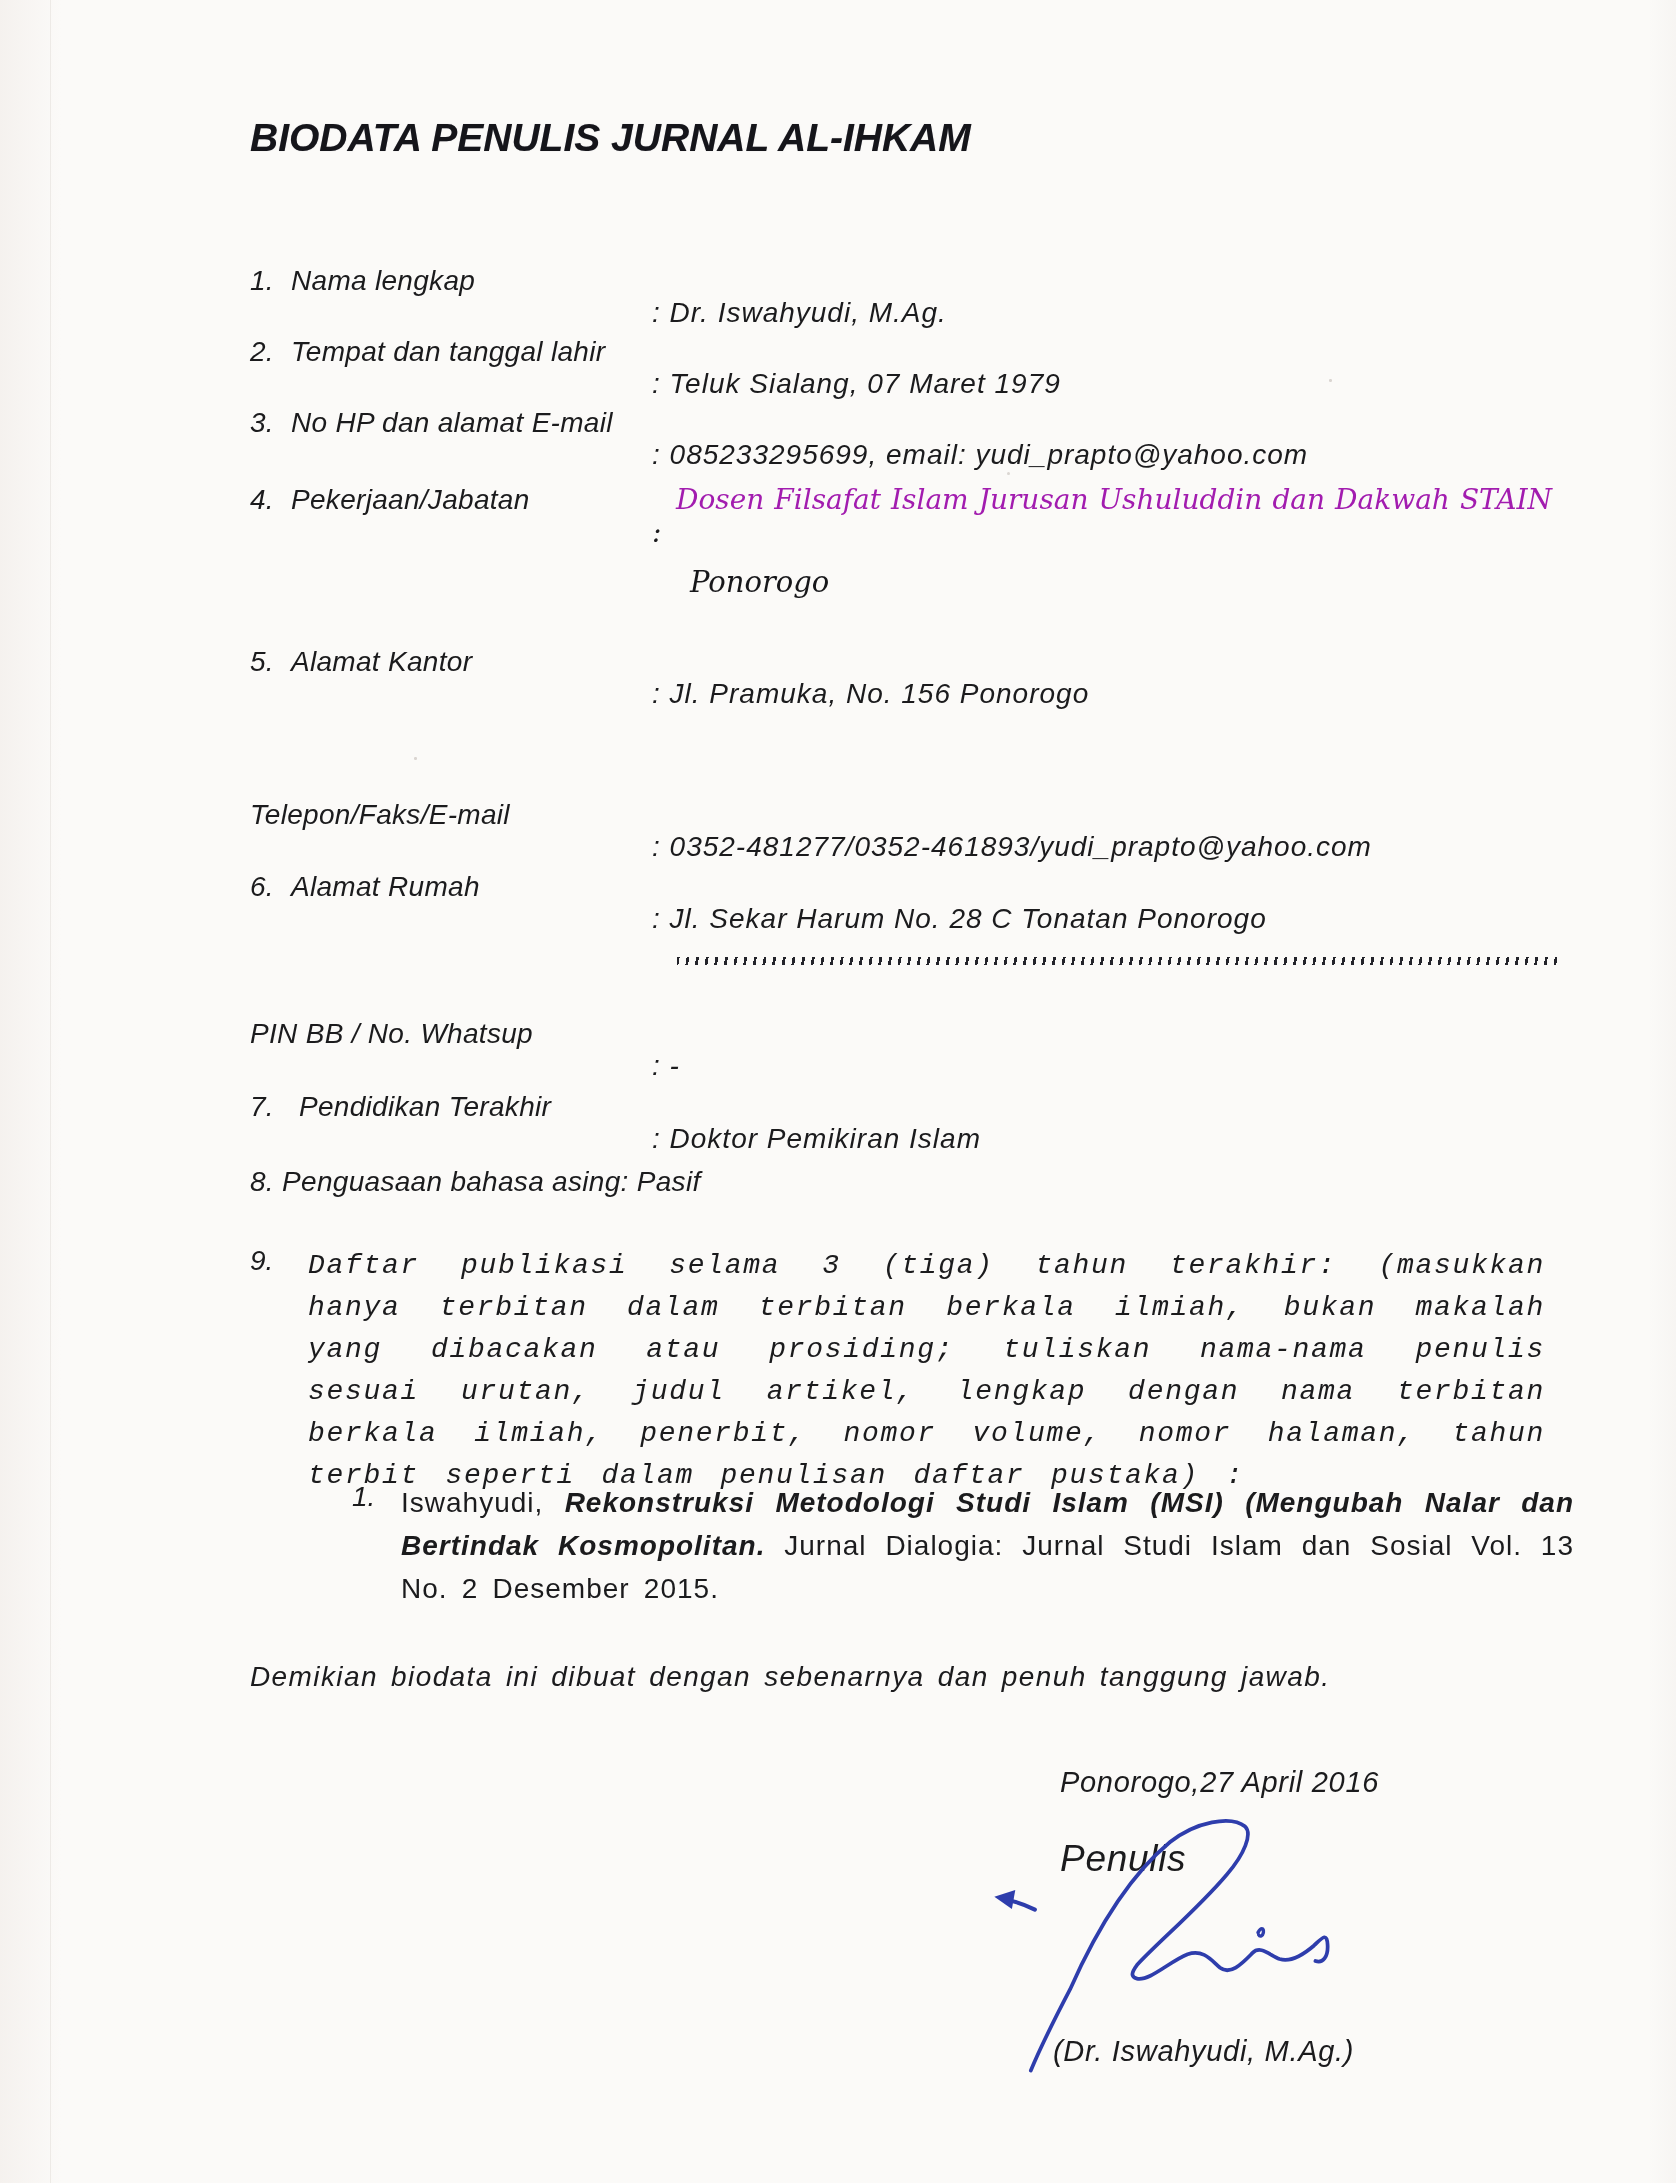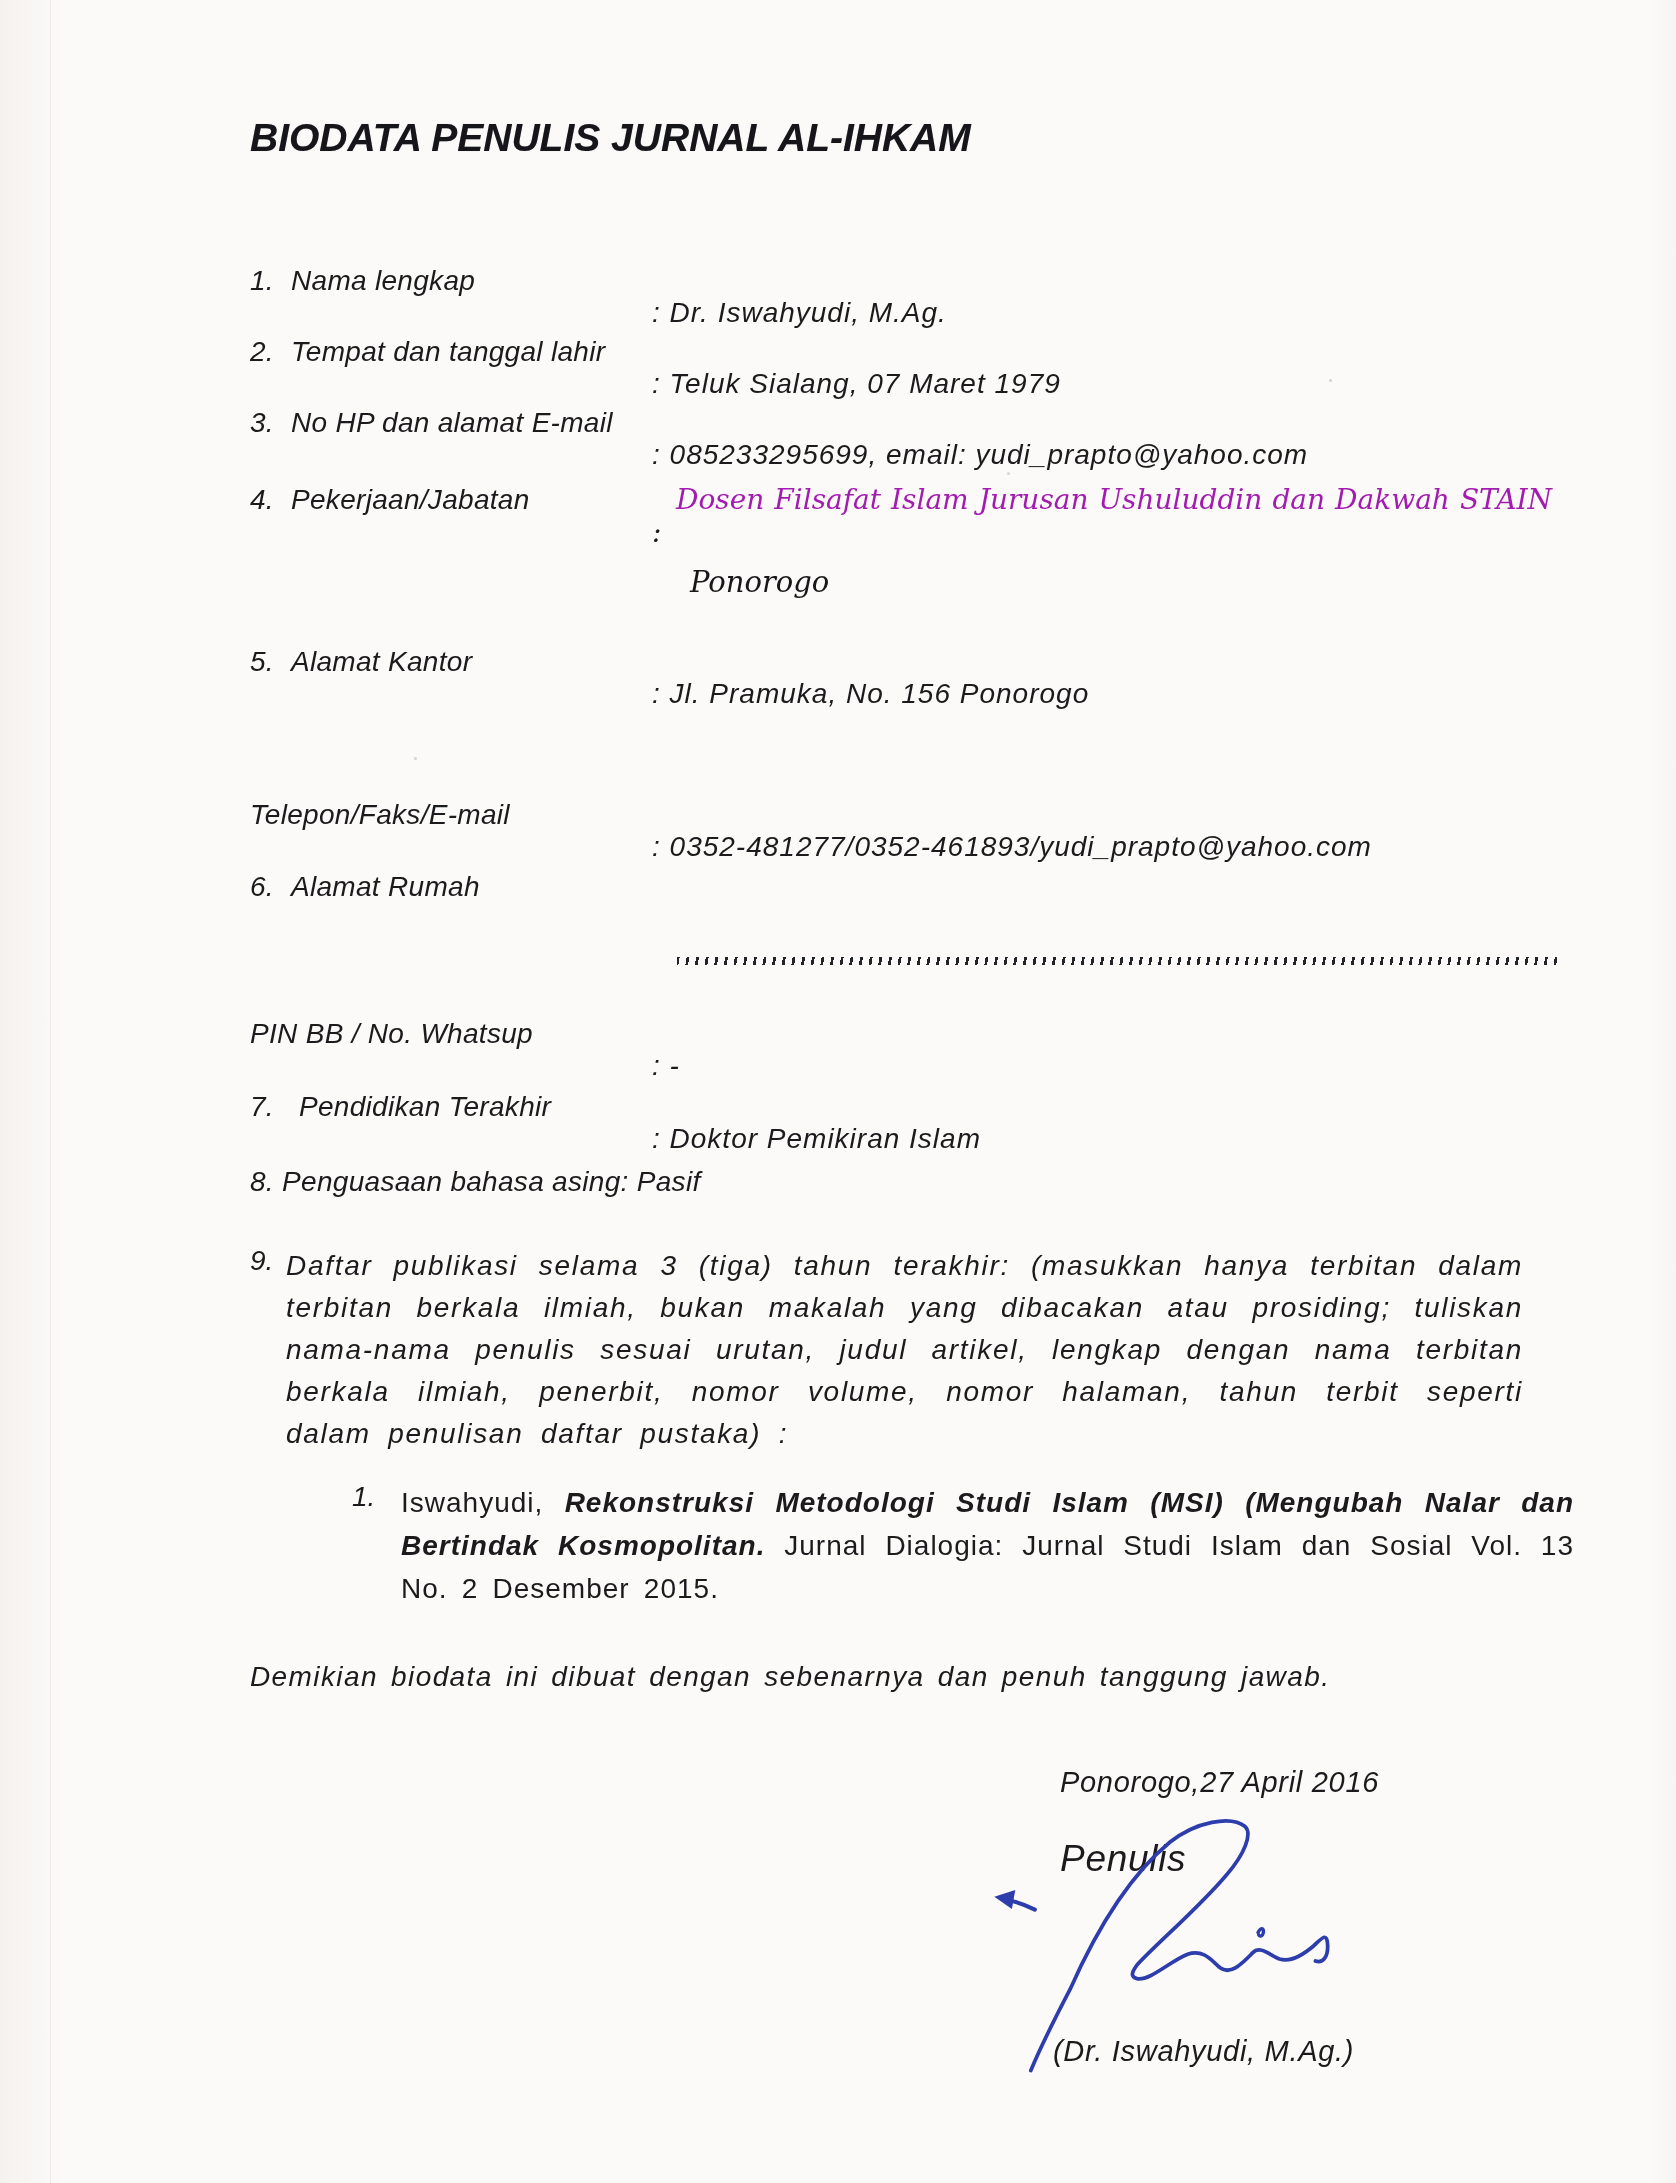--- a/index.html
+++ b/index.html
@@ -38,22 +38,22 @@
     position:absolute;left:690px;top:565px;
     font-family:"DejaVu Serif", serif;font-style:italic;font-size:29px;color:#17171a;
   }
   .dotline{
     position:absolute;left:677px;top:957px;width:882px;height:8px;
     background:repeating-linear-gradient(100deg,#23232a 0px,#23232a 2.7px,transparent 2.7px,transparent 9.5px);
   }
   .para{position:absolute;left:250px;top:1245px;width:1285px;font-size:28px;font-style:italic;}
   .para .num{position:absolute;left:0;}
   .para .body{
-    margin-left:36px;width:1237px;text-align:justify;
-    line-height:42px;letter-spacing:1.7px;word-spacing:8px;white-space:normal;
+    margin-left:58px;width:1237px;text-align:justify;
+    line-height:42px;letter-spacing:1.7px;word-spacing:8px;white-space:normal;font-family:Liberation Mono, monospace;
   }
   .pub{position:absolute;left:352px;top:1481px;width:1271px;font-size:28px;}
   .pub .num{position:absolute;left:0;font-style:italic;}
   .pub .body{
     margin-left:49px;width:1173px;text-align:justify;
     line-height:43px;letter-spacing:1px;word-spacing:5.4px;white-space:normal;font-style:normal;
   }
   .pub .it{font-style:italic;font-weight:bold;}
   .closing{position:absolute;left:250px;top:1661px;font-size:28px;font-style:italic;letter-spacing:1.4px;word-spacing:4px;white-space:nowrap;}
   .sig-date{position:absolute;left:1060px;top:1766px;font-size:29px;font-style:italic;letter-spacing:0.7px;}
@@ -103,20 +103,21 @@
 </div>
 
 <div class="row" style="top:799px">
   <span class="label-flush">Telepon/Faks/E-mail</span>
   <span class="cell"><span>:</span> <span>0352-481277/0352-461893/yudi_prapto@yahoo.com</span></span>
 </div>
 
 <div class="row" style="top:871px">
   <span class="num">6.</span>
   <span class="label">Alamat Rumah</span>
+  <span class="cell"><span>:</span> <span>Jl. Sekar Harum No. 28 C Tonatan Ponorogo</span></span>
 </div>
 
 <div class="dotline"></div>
 
 <div class="row" style="top:1018px">
   <span class="label-flush">PIN BB / No. Whatsup</span>
   <span class="cell"><span>:</span> <span>-</span></span>
 </div>
 
 <div class="row" style="top:1091px">

